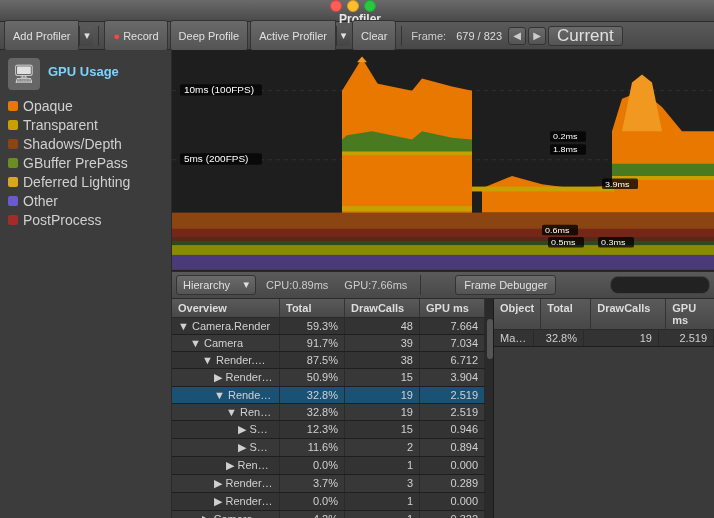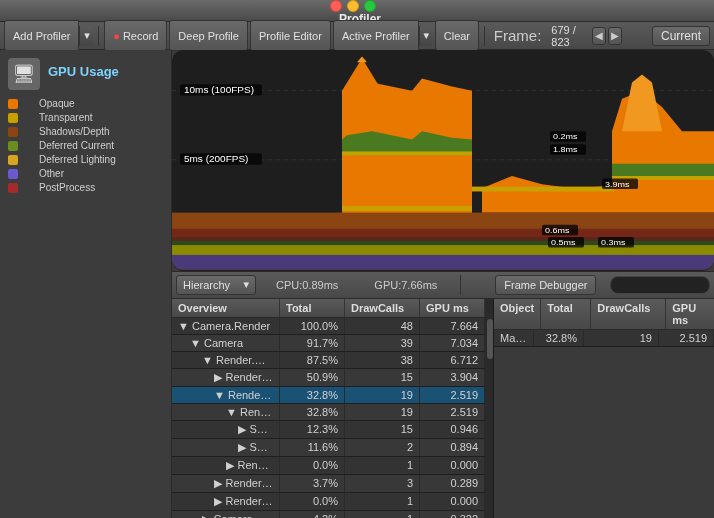--- a/index.html
+++ b/index.html
@@ -71,21 +71,21 @@
       background: linear-gradient(to bottom, #5a5a5a, #444);
       border-left: 1px solid #333;
       height: 20px;
       display: flex;
       align-items: center;
       justify-content: center;
       cursor: pointer;
       border-radius: 0 3px 3px 0;
     }
     .separator { width: 1px; height: 20px; background: #333; margin: 0 3px; }
-    .toolbar-label { color: #ccc; font-size: 15px; margin: 0 4px; }
+    .toolbar-label { color: #ccc; font-size: 11px; margin: 0 4px; }
     .nav-btn {
       width: 18px; height: 18px;
       background: linear-gradient(to bottom, #6a6a6a, #545454);
       border: 1px solid #333;
       border-radius: 3px;
       display: flex; align-items: center; justify-content: center;
       cursor: pointer;
       font-size: 10px;
       color: #ccc;
     }
@@ -94,23 +94,22 @@
       font-size: 11px;
       padding: 0 4px;
     }
     .current-btn {
       height: 20px;
       padding: 0 8px;
       background: linear-gradient(to bottom, #6a6a6a, #545454);
       border: 1px solid #333;
       border-radius: 3px;
       color: #e0e0e0;
-      font-size: 12px;
+      font-size: 17px;
       cursor: pointer;
-      margin-left: 28px;
     }
 
     
     .main-content {
       display: flex;
       height: calc(518px - 22px - 28px);
     }
 
     
     .legend-panel {
@@ -122,39 +121,38 @@
     }
     .legend-title {
       font-size: 13px;
       font-weight: bold;
       color: #7dd3fc;
       margin-bottom: 6px;
     }
     .legend-item {
       display: flex;
       align-items: center;
-      gap: 21px;
+      gap: 5px;
       margin-bottom: 3px;
-      font-size: 10px;
+      font-size: 14px;
       color: #d0d0d0;
     }
     .legend-color {
       width: 10px; height: 10px;
       border-radius: 2px;
       flex-shrink: 0;
     }
 
     
     .chart-area {
       flex: 1;
       background: #2a2a2a;
       position: relative;
       overflow: hidden;
       border-bottom: 1px solid #222;
-      border-radius: 12px;
     }
 
     
     .controls-bar {
       height: 28px;
       background: linear-gradient(to bottom, #5a5a5a, #484848);
       border-top: 1px solid #2a2a2a;
       border-bottom: 1px solid #2a2a2a;
       display: flex;
       align-items: center;
@@ -170,21 +168,21 @@
       font-size: 11px;
       padding: 0 6px;
       cursor: pointer;
       display: flex; align-items: center; justify-content: space-between;
       gap: 0;
       min-width: 80px;
     }
     .stats-text {
       color: #ccc;
       font-size: 11px;
-      margin: 0 16px;
+      margin: 0 6px;
     }
     .frame-debugger-btn {
       height: 20px;
       padding: 0 8px;
       background: linear-gradient(to bottom, #6a6a6a, #545454);
       border: 1px solid #333;
       border-radius: 3px;
       color: #e0e0e0;
       font-size: 11px;
       cursor: pointer;
@@ -298,23 +296,20 @@
     <div class="toolbar-btn-dropdown">▾</div>
   </div>
   <div class="separator"></div>
   <div class="toolbar-btn">
     <span style="color:#ff4444;">●</span>
     <span>Record</span>
   </div>
   <div class="toolbar-btn">
     <span>Deep Profile</span>
   </div>
-  <div class="toolbar-btn">
-    <span>Profile Editor</span>
-  </div>
   <div style="display:flex;align-items:center;">
     <div class="toolbar-btn" style="border-radius:3px 0 0 3px">
       <span>Active Profiler</span>
     </div>
     <div class="toolbar-btn-dropdown">▾</div>
   </div>
   <div class="toolbar-btn">
     <span>Clear</span>
   </div>
   <div class="separator"></div>
@@ -342,21 +337,21 @@
         <div class="legend-item">
           <div class="legend-color" style="background:#c8a000;"></div>
           <span>Transparent</span>
         </div>
         <div class="legend-item">
           <div class="legend-color" style="background:#8b4513;"></div>
           <span>Shadows/Depth</span>
         </div>
         <div class="legend-item">
           <div class="legend-color" style="background:#6b8e23;"></div>
-          <span>Deferred Current</span>
+          <span>GBuffer PrePass</span>
         </div>
         <div class="legend-item">
           <div class="legend-color" style="background:#daa520;"></div>
           <span>Deferred Lighting</span>
         </div>
         <div class="legend-item">
           <div class="legend-color" style="background:#6a5acd;"></div>
           <span>Other</span>
         </div>
         <div class="legend-item">
@@ -452,21 +447,21 @@
       <div class="left-table">
         <div class="table-header">
           <div class="table-header-cell">Overview</div>
           <div class="table-header-cell">Total</div>
           <div class="table-header-cell">DrawCalls</div>
           <div class="table-header-cell">GPU ms</div>
         </div>
         <div id="left-table-body">
             <div class="table-row">
     <div class="table-cell" style="padding-left:6px;">▼ Camera.Render</div>
-    <div class="table-cell right">100.0%</div>
+    <div class="table-cell right">59.3%</div>
     <div class="table-cell right">48</div>
     <div class="table-cell right">7.664</div>
   </div>
             <div class="table-row">
     <div class="table-cell" style="padding-left:18px;">▼ Camera</div>
     <div class="table-cell right">91.7%</div>
     <div class="table-cell right">39</div>
     <div class="table-cell right">7.034</div>
   </div>
             <div class="table-row">

